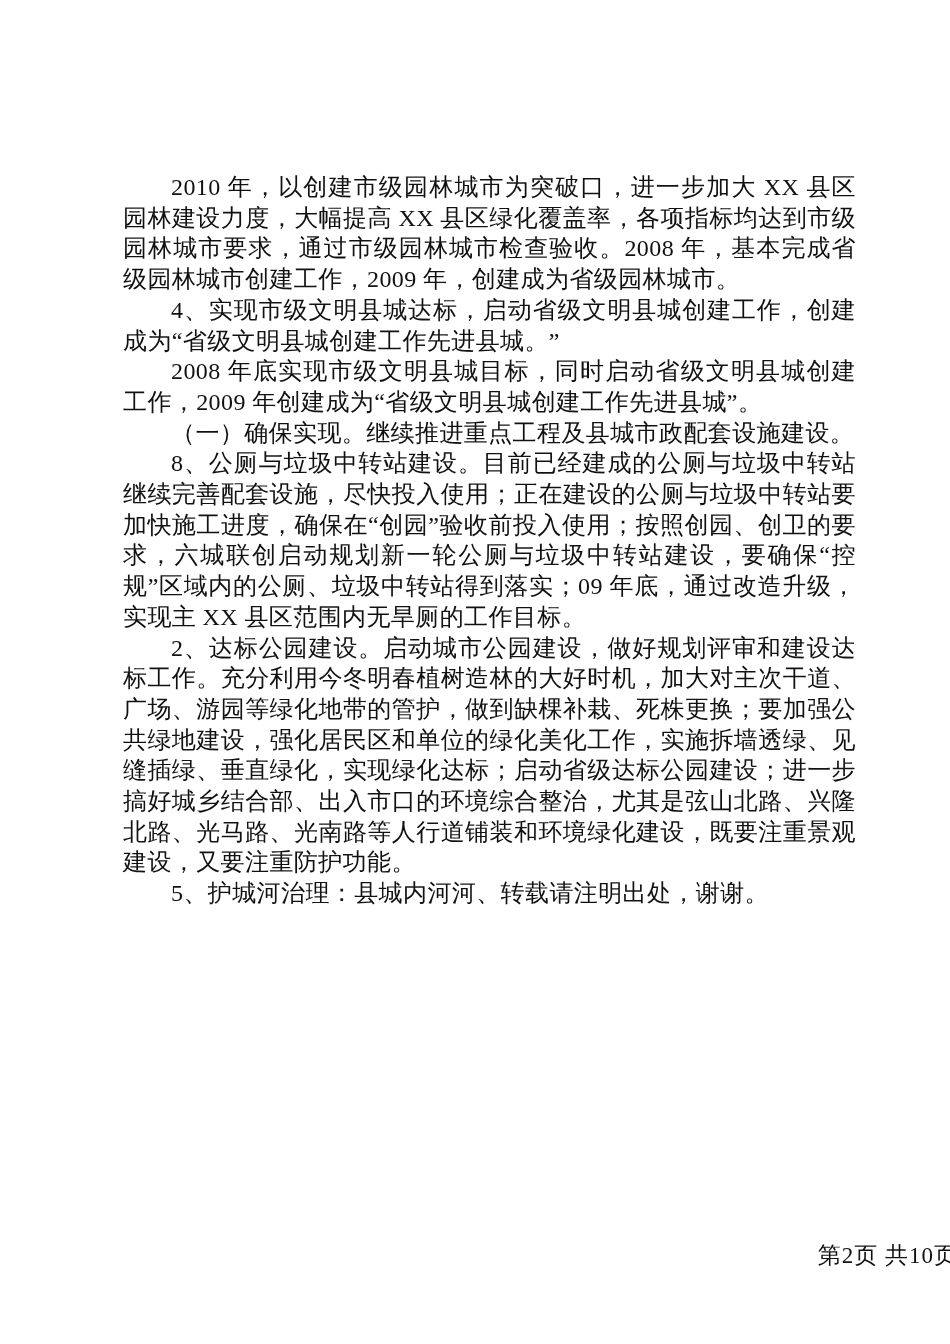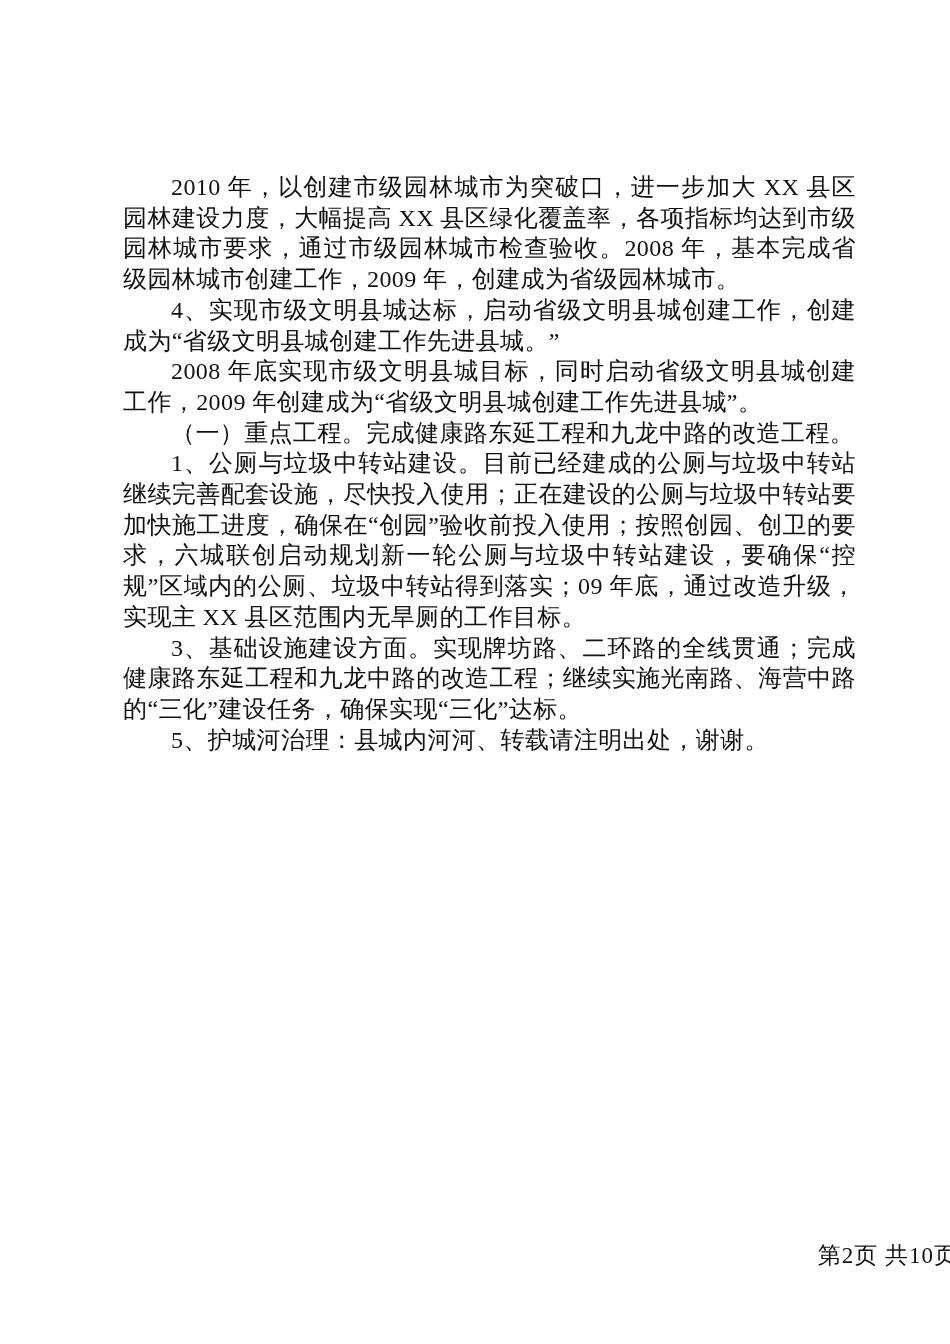--- a/index.html
+++ b/index.html
@@ -43,19 +43,19 @@
   }
 </style>
 </head>
 <body>
 
 <div class="page">
   <div class="content">
     <p class="para">2010 年，以创建市级园林城市为突破口，进一步加大 XX 县区园林建设力度，大幅提高 XX 县区绿化覆盖率，各项指标均达到市级园林城市要求，通过市级园林城市检查验收。2008 年，基本完成省级园林城市创建工作，2009 年，创建成为省级园林城市。</p>
     <p class="para">4、实现市级文明县城达标，启动省级文明县城创建工作，创建成为“省级文明县城创建工作先进县城。”</p>
     <p class="para">2008 年底实现市级文明县城目标，同时启动省级文明县城创建工作，2009 年创建成为“省级文明县城创建工作先进县城”。</p>
-    <p class="para">（一）重点工程。完成健康路东延工程和九龙中路的改造工程。</p>
-    <p class="para">1、公厕与垃圾中转站建设。目前已经建成的公厕与垃圾中转站继续完善配套设施，尽快投入使用；正在建设的公厕与垃圾中转站要加快施工进度，确保在“创园”验收前投入使用；按照创园、创卫的要求，六城联创启动规划新一轮公厕与垃圾中转站建设，要确保“控规”区域内的公厕、垃圾中转站得到落实；09 年底，通过改造升级，实现主 XX 县区范围内无旱厕的工作目标。</p>
-    <p class="para">3、基础设施建设方面。实现牌坊路、二环路的全线贯通；完成健康路东延工程和九龙中路的改造工程；继续实施光南路、海营中路的“三化”建设任务，确保实现“三化”达标。</p>
+    <p class="para">（一）确保实现。继续推进重点工程及县城市政配套设施建设。</p>
+    <p class="para">8、公厕与垃圾中转站建设。目前已经建成的公厕与垃圾中转站继续完善配套设施，尽快投入使用；正在建设的公厕与垃圾中转站要加快施工进度，确保在“创园”验收前投入使用；按照创园、创卫的要求，六城联创启动规划新一轮公厕与垃圾中转站建设，要确保“控规”区域内的公厕、垃圾中转站得到落实；09 年底，通过改造升级，实现主 XX 县区范围内无旱厕的工作目标。</p>
+    <p class="para">2、达标公园建设。启动城市公园建设，做好规划评审和建设达标工作。充分利用今冬明春植树造林的大好时机，加大对主次干道、广场、游园等绿化地带的管护，做到缺棵补栽、死株更换；要加强公共绿地建设，强化居民区和单位的绿化美化工作，实施拆墙透绿、见缝插绿、垂直绿化，实现绿化达标；启动省级达标公园建设；进一步搞好城乡结合部、出入市口的环境综合整治，尤其是弦山北路、兴隆北路、光马路、光南路等人行道铺装和环境绿化建设，既要注重景观建设，又要注重防护功能。</p>
     <p class="para">5、护城河治理：县城内河河、转载请注明出处，谢谢。</p>
   </div>
   <div class="footer">第2页 共10页</div>
 </div>
 
 </body></html>

